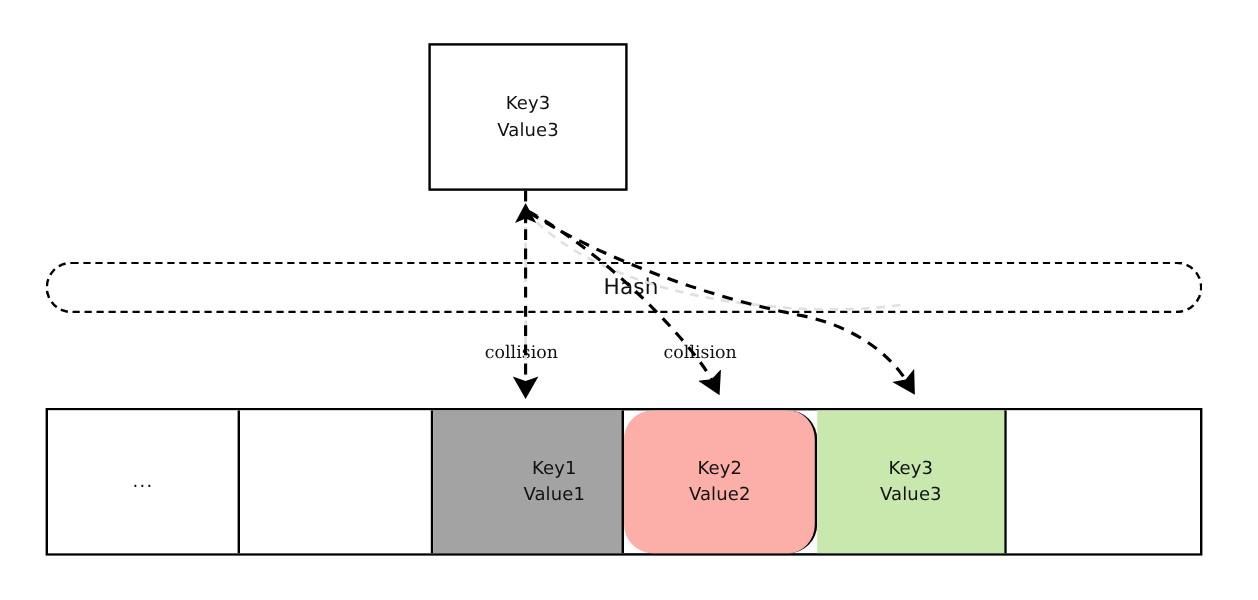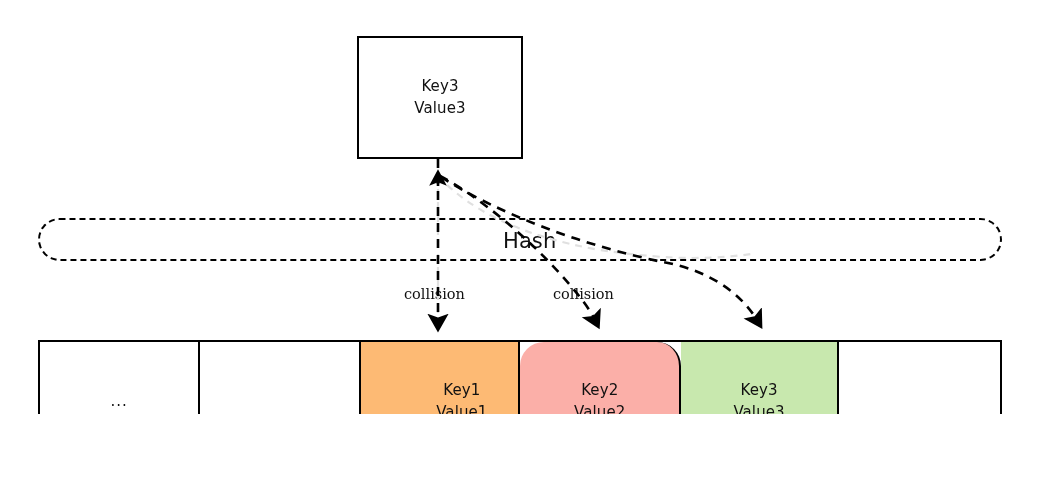--- a/index.html
+++ b/index.html
@@ -3,21 +3,21 @@
 <meta charset="utf-8">
 <style>
   html, body {
     margin: 0;
     padding: 0;
     background: #ffffff;
   }
   #canvas {
     position: relative;
     width: 1048px;
-    height: 414px;
+    height: 500px;
     background: #ffffff;
     font-family: "DejaVu Sans", sans-serif;
     overflow: hidden;
   }
 
   
   .entry-box {
     position: absolute;
     left: 357px;
     top: 36px;
@@ -48,21 +48,21 @@
     height: 43px;
     box-sizing: border-box;
     border: 2.5px dashed #000000;
     border-radius: 22px;
     background: transparent;
   }
   .hash-label {
     position: absolute;
     left: 503px;
     top: 229px;
-    font-size: 21px;
+    font-size: 18px;
     color: #111111;
     letter-spacing: 0.1px;
   }
 
   
   .collision-label {
     position: absolute;
     font-family: "DejaVu Serif", serif;
     font-size: 14.5px;
     color: #111111;
@@ -155,21 +155,21 @@
   </svg>
 
   <div class="array">
     <div class="cell" style="width:161px;">
       <span class="ellipsis">...</span>
     </div>
     <div class="cell" style="width:161px;">
       <span class="kv"></span>
       <span class="kv"></span>
     </div>
-    <div class="cell" style="width:160px;background:#fdba74;padding-left:45px;">
+    <div class="cell" style="width:160px;background:#a3a3a3;padding-left:45px;">
       <span class="kv">Key1</span>
       <span class="kv">Value1</span>
     </div>
     <div class="cell" style="width:162px;background:#FBAFA8;border-radius:24px;">
       <span class="kv">Key2</span>
       <span class="kv">Value2</span>
     </div>
     <div class="cell" style="width:158px;background:#C8E8AE;">
       <span class="kv">Key3</span>
       <span class="kv">Value3</span>

